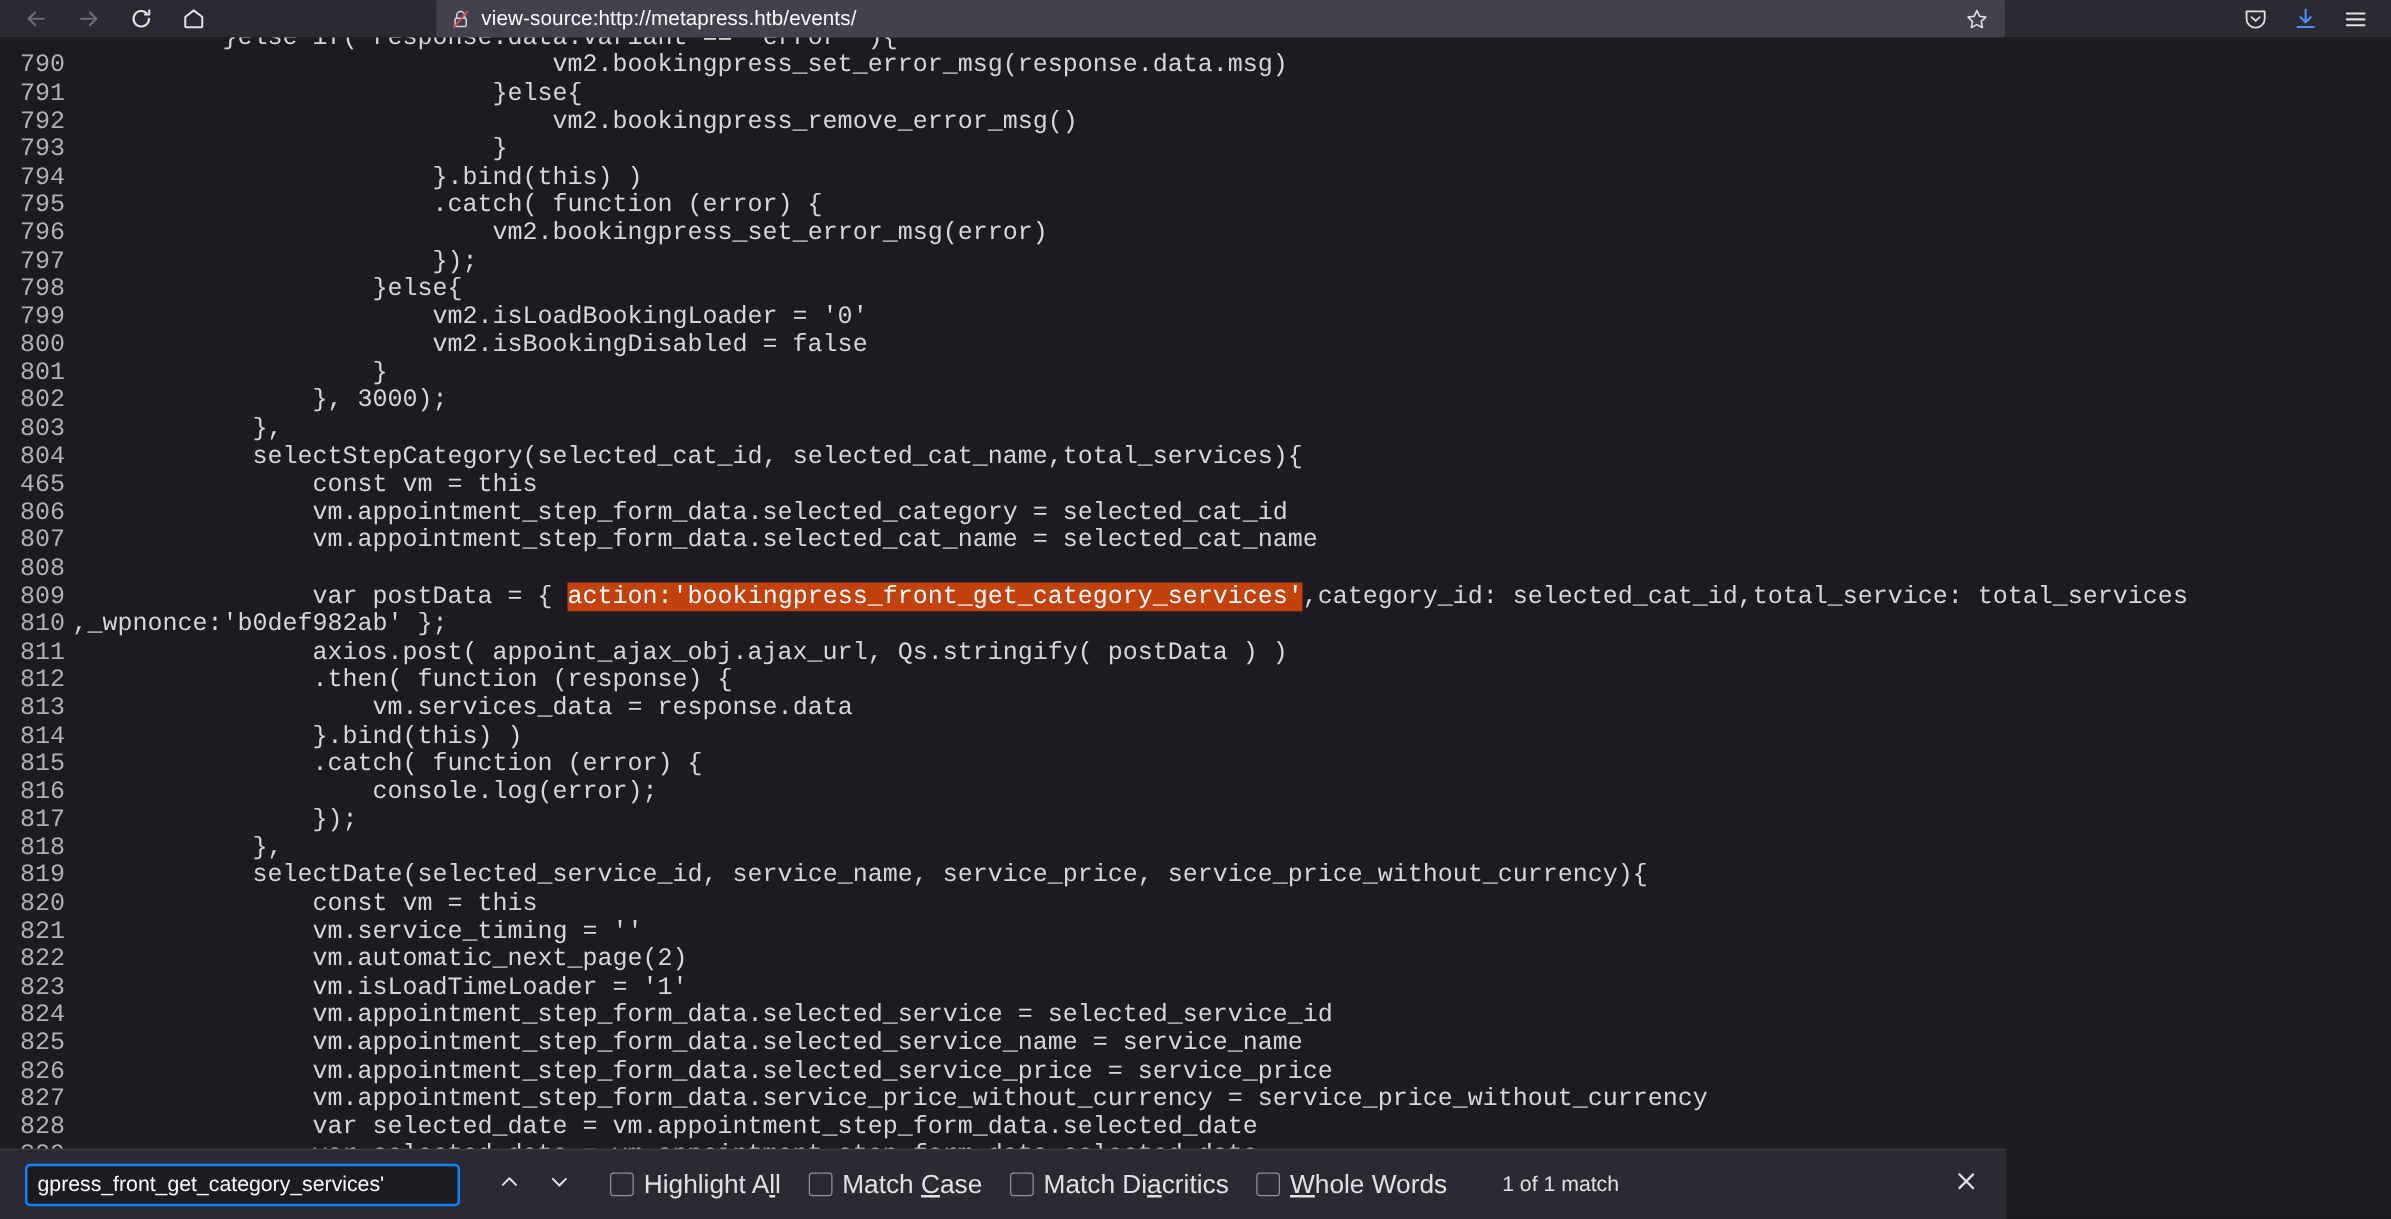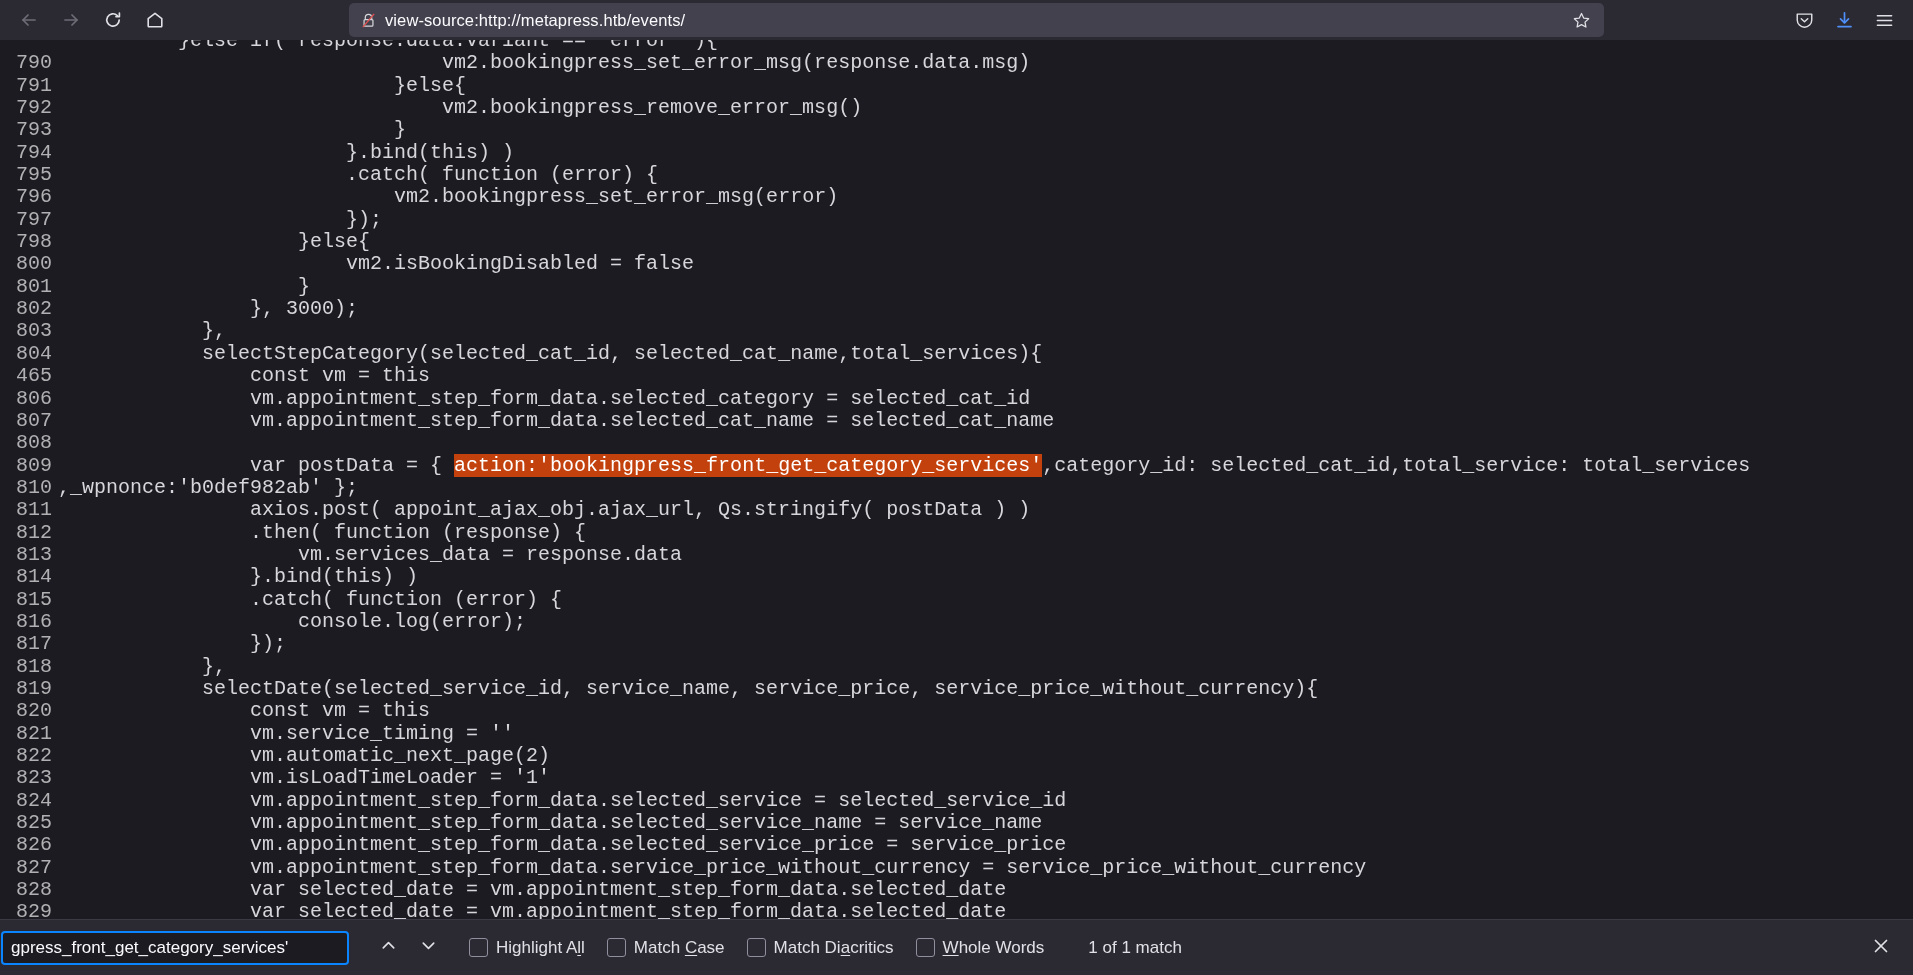--- a/index.html
+++ b/index.html
@@ -6,21 +6,21 @@
   html, body {
     width: 1913px;
     height: 975px;
     overflow: hidden;
     background: #1c1b22;
     font-family: "Liberation Sans", sans-serif;
   }
 
   
   .toolbar {
-    height: 40px;
+    height: 30px;
     background: #2b2a33;
     display: flex;
     align-items: center;
     padding: 0 10px;
     gap: 4px;
     position: relative;
   }
   .nav-btn {
     width: 38px; height: 32px;
     display: flex; align-items: center; justify-content: center;
@@ -116,27 +116,27 @@
   .vscroll {
     position: absolute;
     top: 0; right: 0;
     width: 0px; height: 100%;
   }
 
   
   .findbar {
     position: absolute;
     left: 0; bottom: 0;
-    width: 1913px;
+    width: 1605px;
     height: 56px;
     background: #2b2a33;
     border-top: 1px solid #3a3944;
     display: flex;
     align-items: center;
-    padding: 0 12px 0 1px;
+    padding: 0 12px 0 20px;
     gap: 0px;
   }
   .find-input {
     width: 348px;
     height: 34px;
     background: #1c1b22;
     border: 2px solid #0a84ff;
     border-radius: 4px;
     color: #fbfbfe;
     font-size: 17px;
@@ -166,21 +166,21 @@
   }
   .cbox {
     width: 19px; height: 19px;
     border: 1.6px solid #8f8f9d;
     border-radius: 3px;
     background: transparent;
     flex: 0 0 auto;
   }
   .clabel {
     color: #e0e0e6;
-    font-size: 17px;
+    font-size: 21px;
     font-family: "Liberation Sans", sans-serif;
     white-space: nowrap;
   }
   .clabel u { text-decoration: underline; text-underline-offset: 2px; }
   .match-status {
     margin-left: 44px;
     color: #e0e0e6;
     font-size: 17px;
     font-family: "Liberation Sans", sans-serif;
     white-space: nowrap;
@@ -288,20 +288,21 @@
     </div>
   <div class="line"><span class="ln">790</span><span class="code">                                vm2.bookingpress_set_error_msg(response.data.msg)</span></div>
       <div class="line"><span class="ln">791</span><span class="code">                            }else{</span></div>
       <div class="line"><span class="ln">792</span><span class="code">                                vm2.bookingpress_remove_error_msg()</span></div>
       <div class="line"><span class="ln">793</span><span class="code">                            }</span></div>
       <div class="line"><span class="ln">794</span><span class="code">                        }.bind(this) )</span></div>
       <div class="line"><span class="ln">795</span><span class="code">                        .catch( function (error) {</span></div>
       <div class="line"><span class="ln">796</span><span class="code">                            vm2.bookingpress_set_error_msg(error)</span></div>
       <div class="line"><span class="ln">797</span><span class="code">                        });</span></div>
       <div class="line"><span class="ln">798</span><span class="code">                    }else{</span></div>
+      <div class="line"><span class="ln">799</span><span class="code">                        vm2.isLoadBookingLoader = '0'</span></div>
       <div class="line"><span class="ln">800</span><span class="code">                        vm2.isBookingDisabled = false</span></div>
       <div class="line"><span class="ln">801</span><span class="code">                    }</span></div>
       <div class="line"><span class="ln">802</span><span class="code">                }, 3000);</span></div>
       <div class="line"><span class="ln">803</span><span class="code">            },</span></div>
       <div class="line"><span class="ln">804</span><span class="code">            selectStepCategory(selected_cat_id, selected_cat_name,total_services){</span></div>
       <div class="line"><span class="ln">465</span><span class="code">                const vm = this</span></div>
       <div class="line"><span class="ln">806</span><span class="code">                vm.appointment_step_form_data.selected_category = selected_cat_id</span></div>
       <div class="line"><span class="ln">807</span><span class="code">                vm.appointment_step_form_data.selected_cat_name = selected_cat_name</span></div>
       <div class="line"><span class="ln">808</span><span class="code"></span></div>
       <div class="line"><span class="ln">809</span><span class="code">                var postData = { <span class="hl">action:'bookingpress_front_get_category_services'</span>,category_id: selected_cat_id,total_service: total_services</span></div>

